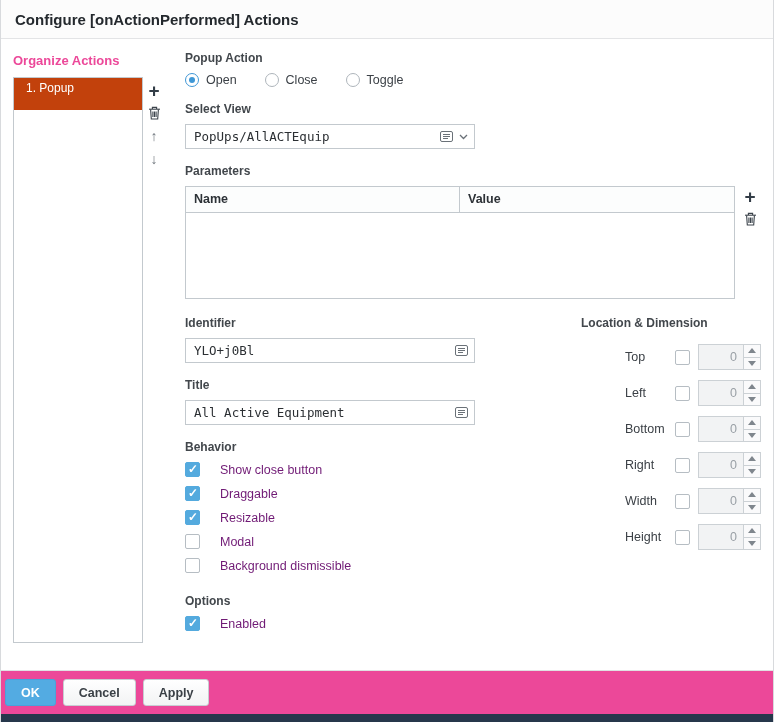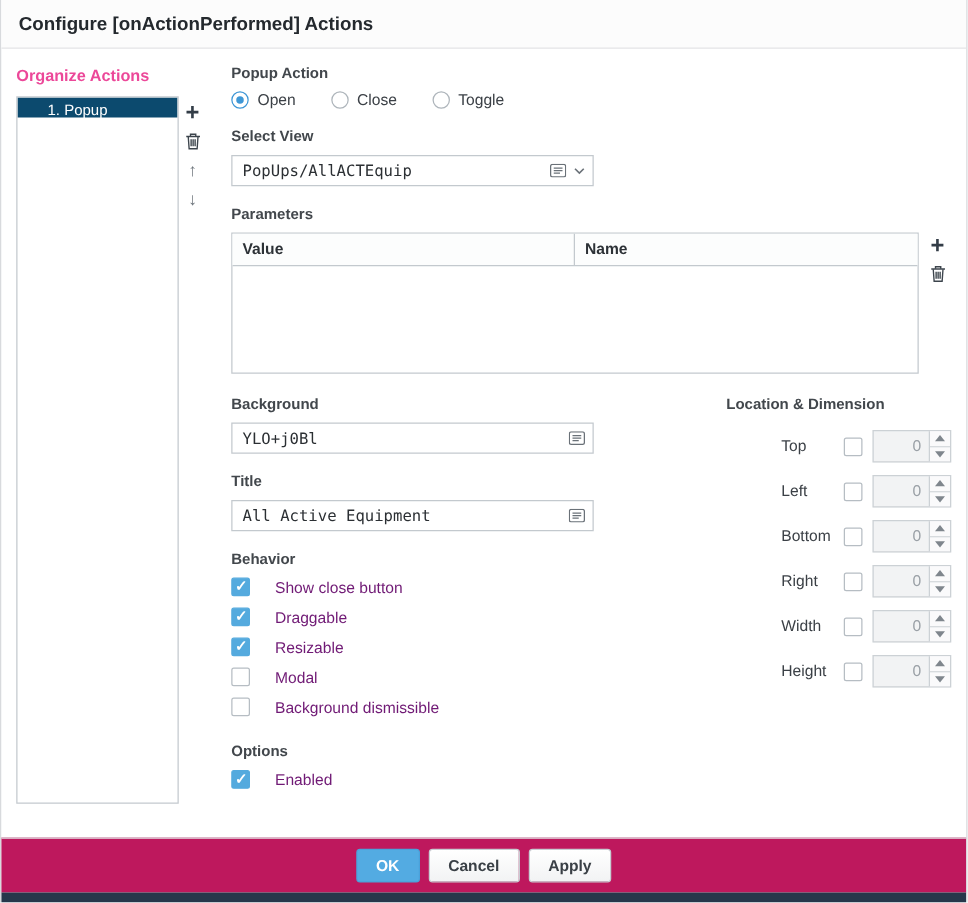--- a/index.html
+++ b/index.html
@@ -23,22 +23,22 @@
 
   .left-col { width:152px; flex:none; }
   .section-heading { font-size:13px; font-weight:bold; color:#ec4899; margin:2px 0 9px; }
 
   .list-wrap { display:flex; }
   .listbox {
     width:130px; height:566px; border:1px solid #c3c9ce; background:#fff;
     font-size:12px; overflow:hidden;
   }
   .list-item {
-    height:16px; line-height:20px; padding-left:24px;
-    background:#0c4a6e; color:#ffffff;
+    height:32px; line-height:20px; padding-left:12px;
+    background:#c2410c; color:#ffffff;
   }
   .icon-strip { width:22px; display:flex; flex-direction:column; align-items:center; padding-top:3px; }
   .icon-btn {
     width:20px; height:20px; display:flex; align-items:center; justify-content:center;
     cursor:pointer; margin-bottom:3px;
   }
   .plus-glyph { font-size:19px; font-weight:bold; color:#333d47; line-height:1; }
   .arrow-glyph { font-size:14px; font-weight:bold; color:#70777e; line-height:1; }
 
   .right-col { flex:1; margin-left:20px; min-width:0; }
@@ -106,22 +106,22 @@
     padding-right:6px; font-size:12.5px; color:#9aa0a6;
   }
   .stepper { width:17px; border-left:1px solid #ccd1d5; display:flex; flex-direction:column; }
   .step { flex:1; display:flex; align-items:center; justify-content:center; background:#fafafb; }
   .step.up { border-bottom:1px solid #ccd1d5; }
   .tri-up { width:0; height:0; border-left:4px solid transparent; border-right:4px solid transparent; border-bottom:5px solid #7f868d; }
   .tri-down { width:0; height:0; border-left:4px solid transparent; border-right:4px solid transparent; border-top:5px solid #7f868d; }
 
   
   .dlg-footer {
-    border-top:1px solid #e0e1e3; padding:8px 14px;
-    display:flex; justify-content:center; gap:7px; background:#be185d;
+    border-top:1px solid #e0e1e3; padding:8px 4px;
+    display:flex; justify-content:flex-start; gap:7px; background:#ec4899;
   }
   .btn {
     height:27px; padding:0 15px; font-size:12.5px; font-weight:bold;
     border-radius:3px; cursor:pointer; display:flex; align-items:center;
     font-family:"Liberation Sans", sans-serif;
   }
   .btn-primary { background:#53abe2; border:1px solid #4aa2da; color:#fff; }
   .btn-secondary { background:linear-gradient(#ffffff,#f2f3f4); border:1px solid #c7cdd2; color:#3a4046; }
 
   .bottom-strip { height:8px; background:#26374b; flex:none; }
@@ -198,22 +198,22 @@
             <path d="M1 1l3.5 3.5L8 1"></path>
           </svg>
         </span>
       </span>
     </div>
 
     <div class="group-label mt">Parameters</div>
     <div class="params-row">
       <div class="params-table">
         <div class="params-head">
+          <div class="cell">Name</div>
           <div class="cell">Value</div>
-          <div class="cell">Name</div>
         </div>
         <div class="params-body"></div>
       </div>
       <div class="params-icons">
         <div class="icon-btn">
           <span class="plus-glyph">+</span>
         </div>
         <div class="icon-btn">
           <span>
             <svg width="13" height="14" viewBox="0 0 13 14" fill="none" stroke="#3c444c" stroke-width="1.1">
@@ -223,21 +223,21 @@
               <path d="M4.9 5.4v5.6M6.5 5.4v5.6M8.1 5.4v5.6"></path>
             </svg>
           </span>
         </div>
       </div>
     </div>
 
     <div class="two-col">
       <div class="fields-col">
 
-        <div class="group-label">Background</div>
+        <div class="group-label">Identifier</div>
         <div class="field">
           <span>YLO+j0Bl</span>
           <span class="trail">
             <span>
               <svg width="13" height="11" viewBox="0 0 13 11" fill="none" stroke="#6a7178">
                 <rect x="0.5" y="0.5" width="12" height="10" rx="1.5"></rect>
                 <path d="M3 3.5h7M3 5.5h7M3 7.5h5"></path>
               </svg>
             </span>
           </span>

